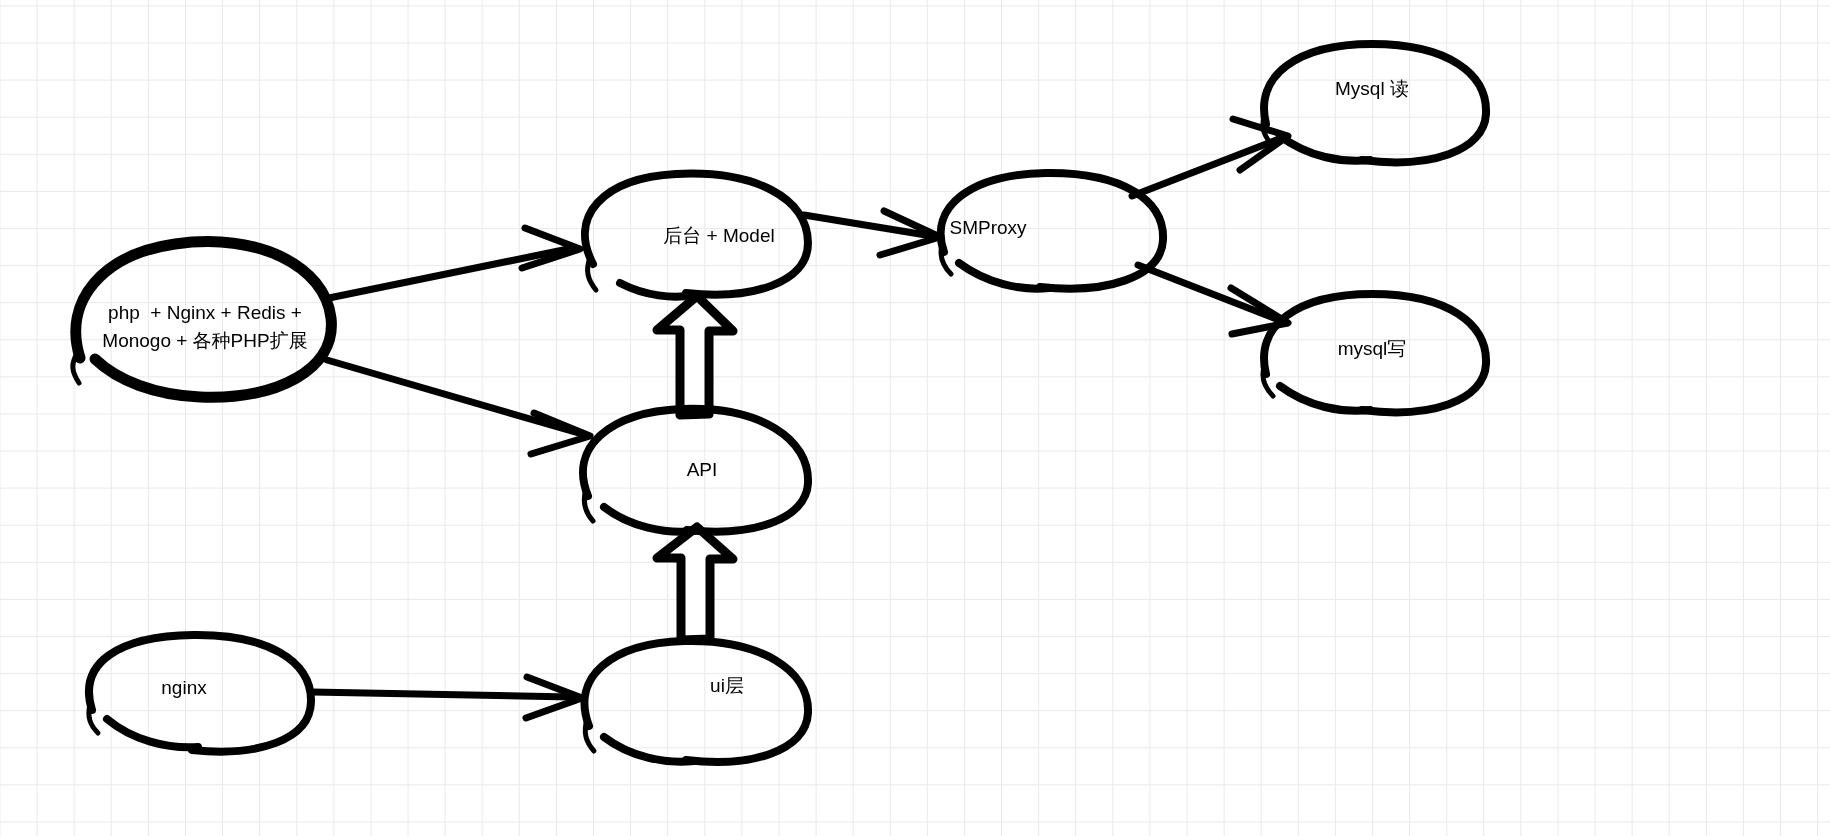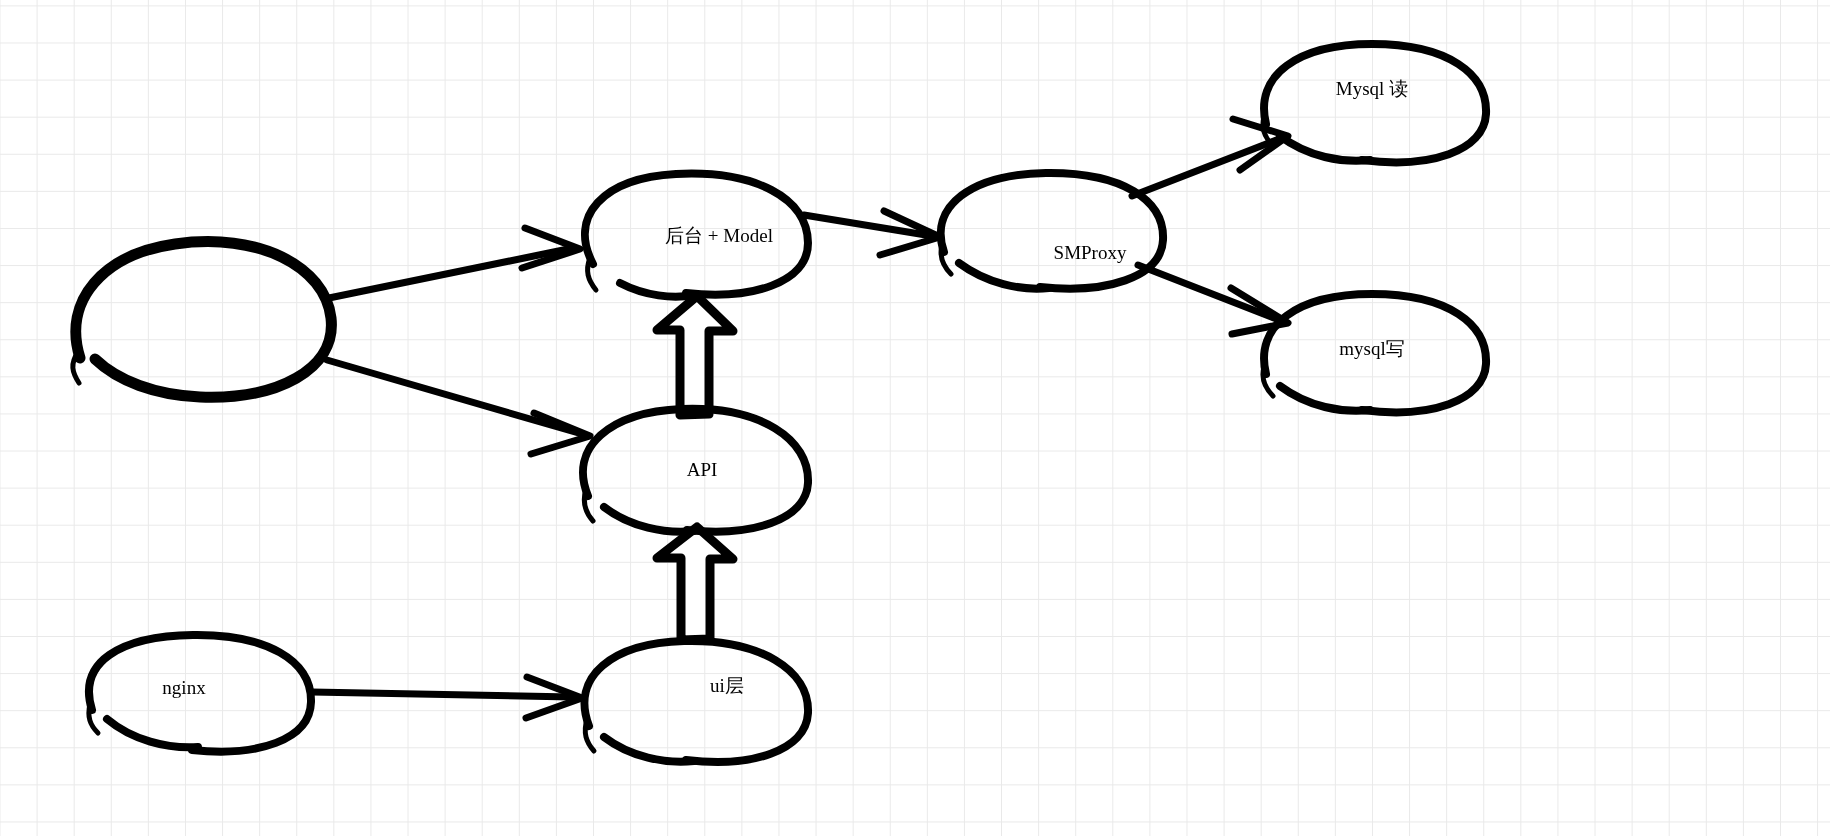--- a/index.html
+++ b/index.html
@@ -32,21 +32,20 @@
   }
   .node-label {
     position: absolute;
     text-align: center;
     color: #000000;
     font-size: 19px;
     line-height: 1.45;
     white-space: pre;
     pointer-events: none;
     transform: translate(-50%, -50%);
-    font-family: Liberation Serif, serif;
   }
 </style>
 </head>
 <body>
 
 <div id="canvas">
 
   <svg id="diagram-svg" viewBox="0 0 1830 836" xmlns="http://www.w3.org/2000/svg">
 
     <g fill="none" stroke="#000" stroke-width="7" stroke-linecap="round" stroke-linejoin="round">
@@ -154,28 +153,30 @@
       <path d="M 1266 374
                C 1254 325, 1298 294, 1372 294
                C 1448 294, 1488 324, 1486 364
                C 1484 401, 1430 419, 1362 410"></path>
       <path d="M 1264 367 C 1261 378, 1265 388, 1273 396" stroke-width="5"></path>
       <path d="M 1280 386 C 1308 407, 1342 413, 1370 410" stroke-width="8"></path>
     </g>
 
   </svg>
 
+  <div class="node-label" style="left:205px; top:327px;">php  + Nginx + Redis +
+Monogo + 各种PHP扩展</div>
 
   <div class="node-label" style="left:695px; top:236px;margin-left:24px;">后台 + Model</div>
 
   <div class="node-label" style="left:702px; top:470px;">API</div>
 
   <div class="node-label" style="left:727px; top:686px;">ui层</div>
 
   <div class="node-label" style="left:184px; top:688px;">nginx</div>
 
-  <div class="node-label" style="left:1090px; top:228px;margin-top:25px;">SMProxy</div>
+  <div class="node-label" style="left:988px; top:228px;">SMProxy</div>
 
   <div class="node-label" style="left:1372px; top:89px;">Mysql 读</div>
 
   <div class="node-label" style="left:1372px; top:349px;">mysql写</div>
 
 </div>
 
 </body></html>

